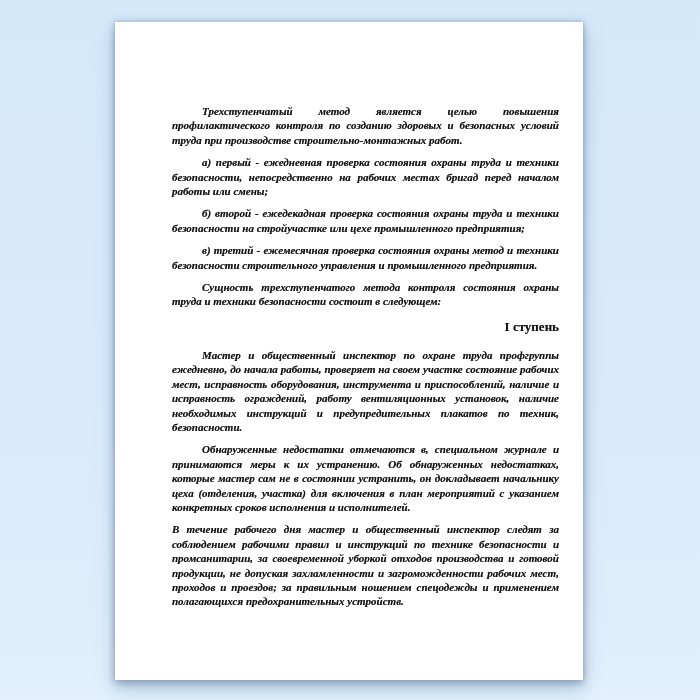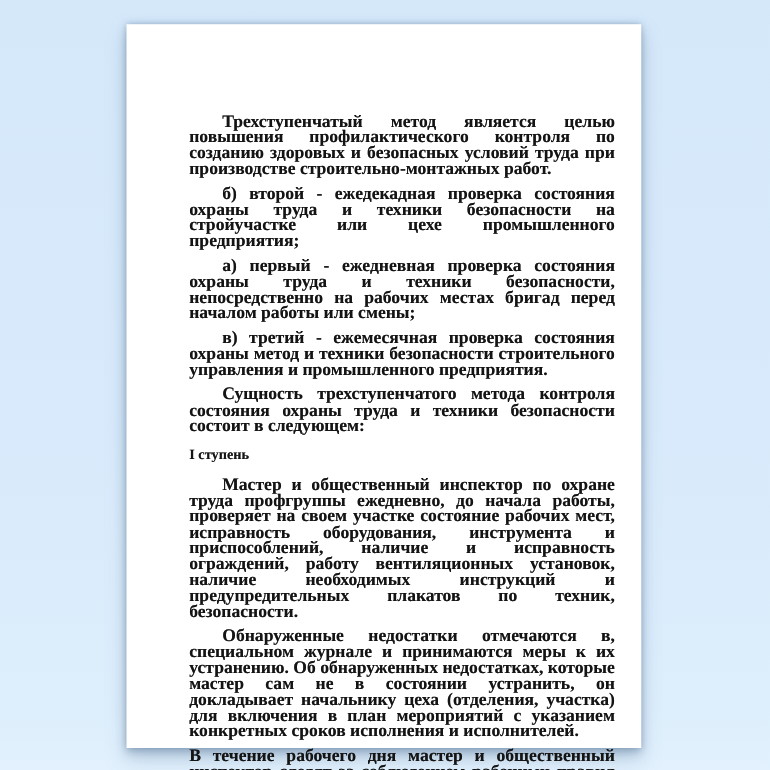--- a/index.html
+++ b/index.html
@@ -27,52 +27,53 @@
     box-sizing: border-box;
     background: #ffffff;
     padding: 82px 24px 0 57px;
     box-shadow:
       0 0 5px rgba(110, 138, 168, 0.55),
       0 4px 9px rgba(100, 128, 160, 0.50),
       0 10px 18px rgba(120, 148, 180, 0.35);
   }
   .para {
     margin: 0 0 8px 0;
-    font-size: 16px;
+    font-size: 11px;
     line-height: 14.4px;
     font-weight: 700;
     color: #141414;
     text-align: justify;
     text-indent: 30px;
     text-shadow: 0 0 0.5px rgba(0,0,0,0.55);
+    font-style: italic;
   }
   .para.centered {
     text-indent: 0;
   }
   .section-heading {
     margin: 10px 0 14px 0;
     font-size: 13px;
     line-height: 15px;
     font-weight: 700;
     color: #141414;
-    text-align: left;
+    text-align: right;
     text-shadow: 0 0 0.5px rgba(0,0,0,0.55);
   }
 </style>
 </head>
 <body>
 
 <div class="canvas">
   <div class="page">
 
     <p class="para">Трехступенчатый метод является целью повышения профилактического контроля по созданию здоровых и безопасных условий труда при производстве строительно-монтажных работ.</p>
 
+    <p class="para">а) первый - ежедневная проверка состояния охраны труда и техники безопасности, непосредственно на рабочих местах бригад перед началом работы или смены;</p>
+
     <p class="para">б) второй - ежедекадная проверка состояния охраны труда и техники безопасности на стройучастке или цехе промышленного предприятия;</p>
-
-    <p class="para">а) первый - ежедневная проверка состояния охраны труда и техники безопасности, непосредственно на рабочих местах бригад перед началом работы или смены;</p>
 
     <p class="para">в) третий - ежемесячная проверка состояния охраны метод и техники безопасности строительного управления и промышленного предприятия.</p>
 
     <p class="para">Сущность трехступенчатого метода контроля состояния охраны труда и техники безопасности состоит в следующем:</p>
 
     <h2 class="section-heading">I ступень</h2>
 
     <p class="para">Мастер и общественный инспектор по охране труда профгруппы ежедневно, до начала работы, проверяет на своем участке состояние рабочих мест, исправность оборудования, инструмента и приспособлений, наличие и исправность ограждений, работу вентиляционных установок, наличие необходимых инструкций и предупредительных плакатов по техник, безопасности.</p>
 
     <p class="para">Обнаруженные недостатки отмечаются в, специальном журнале и принимаются меры к их устранению. Об обнаруженных недостатках, которые мастер сам не в состоянии устранить, он докладывает начальнику цеха (отделения, участка) для включения в план мероприятий с указанием конкретных сроков исполнения и исполнителей.</p>

